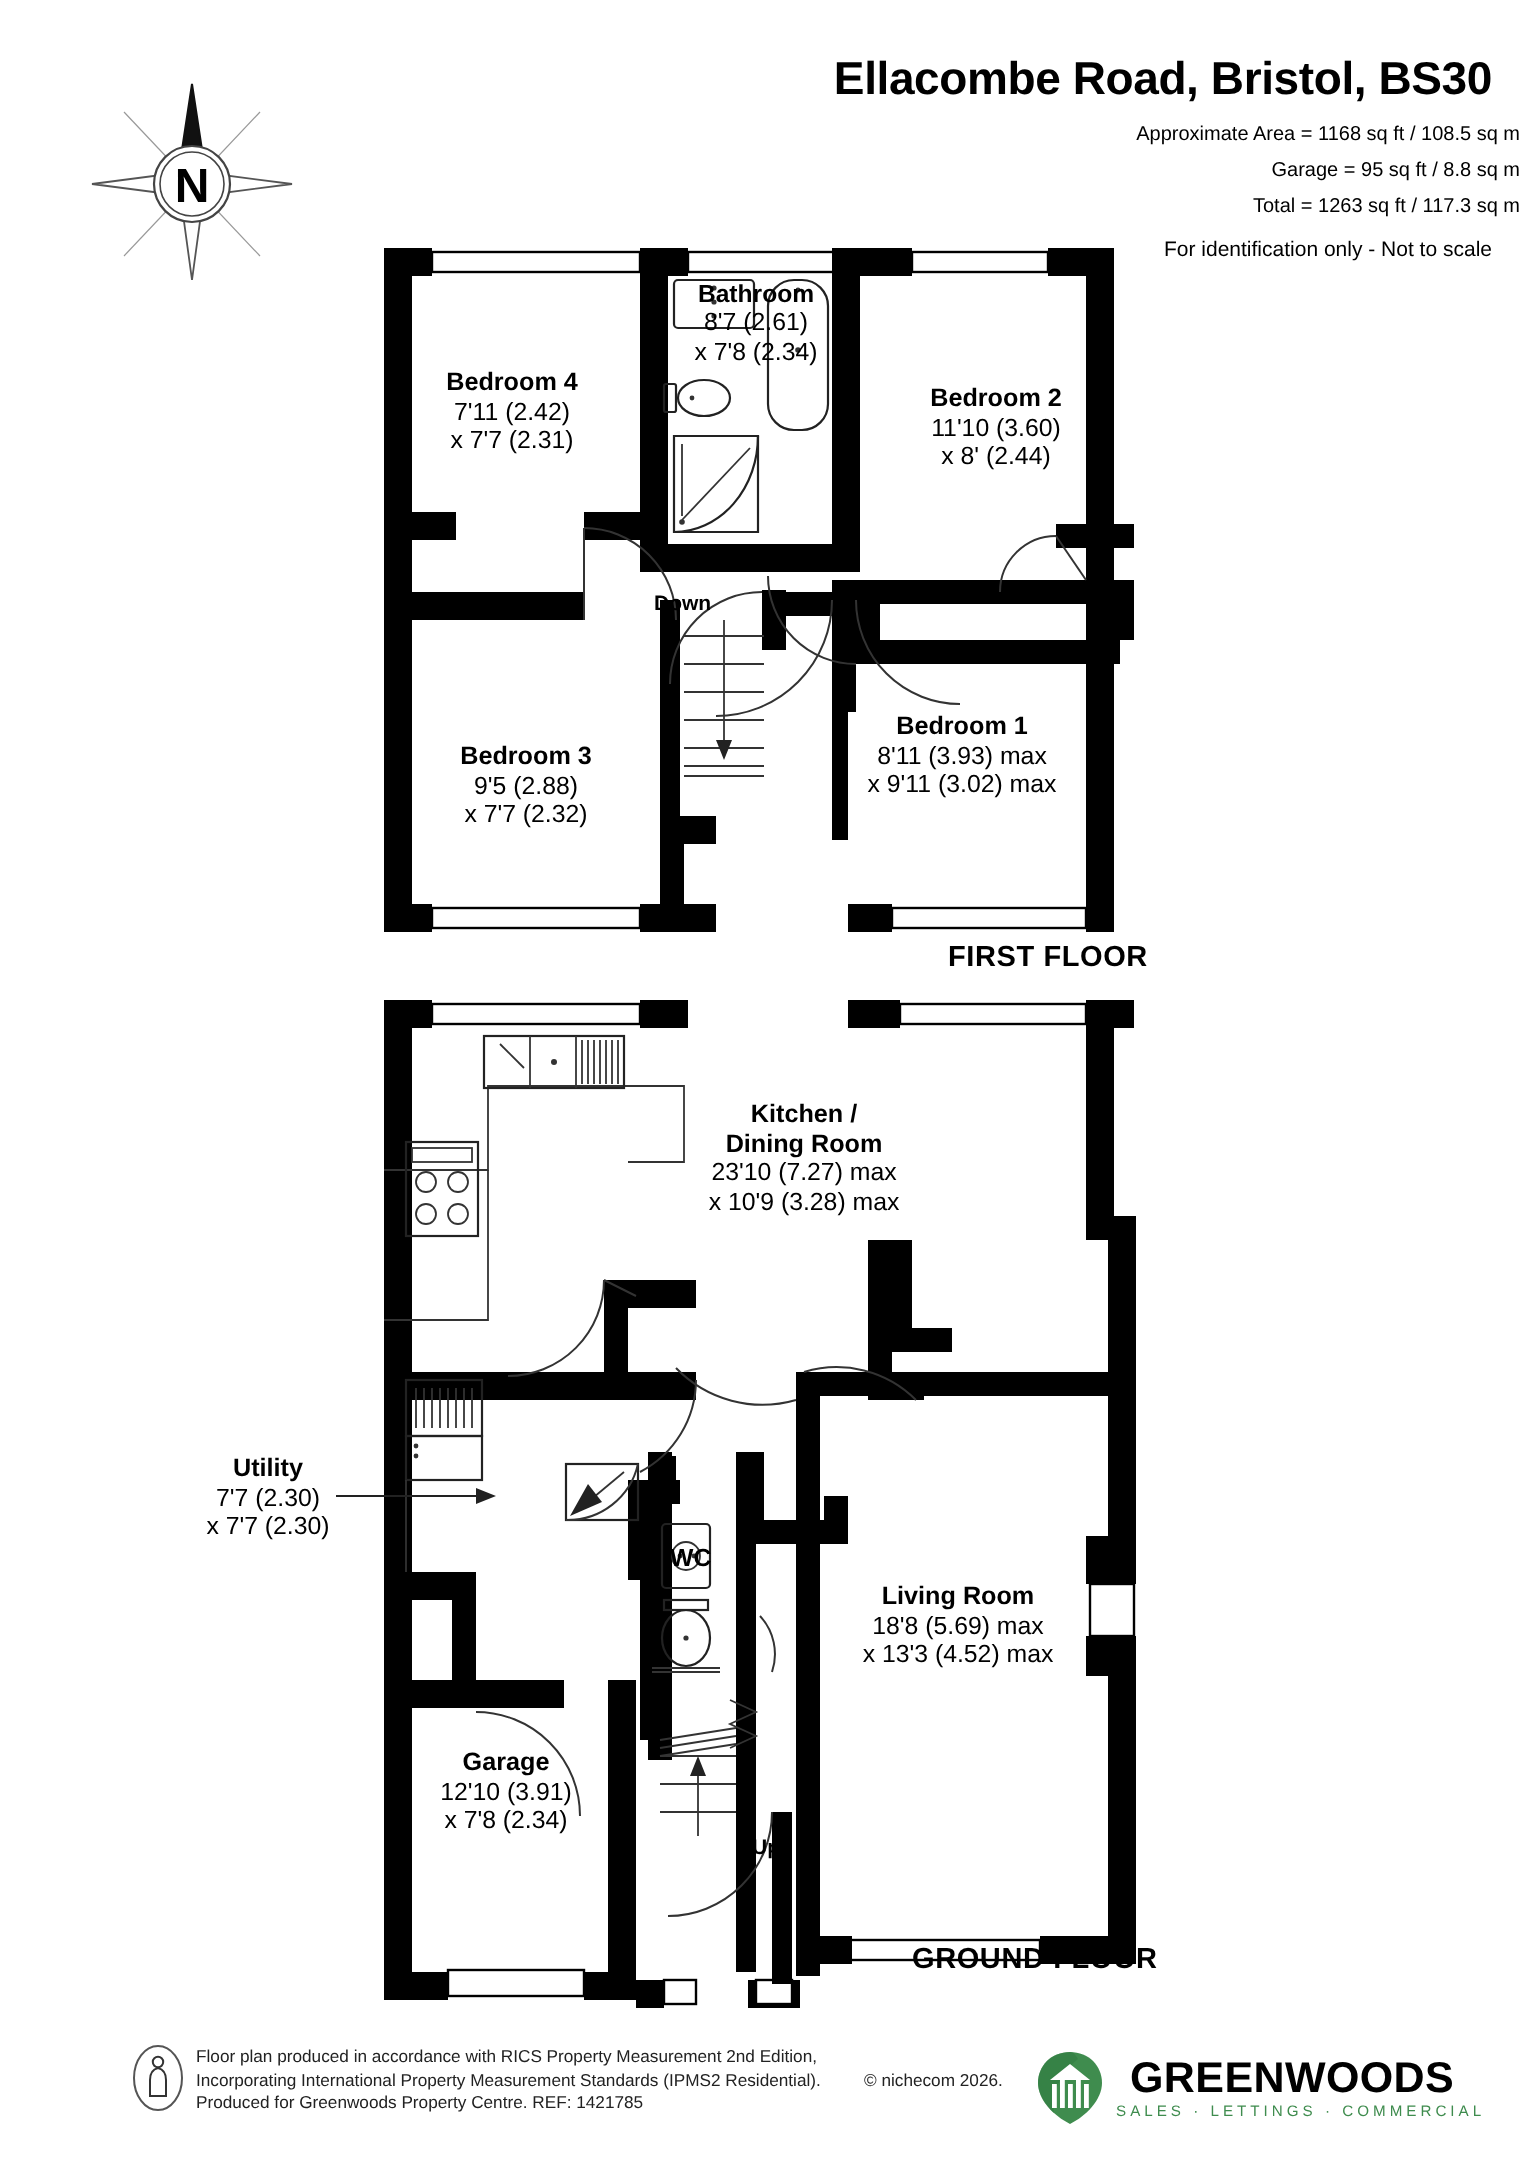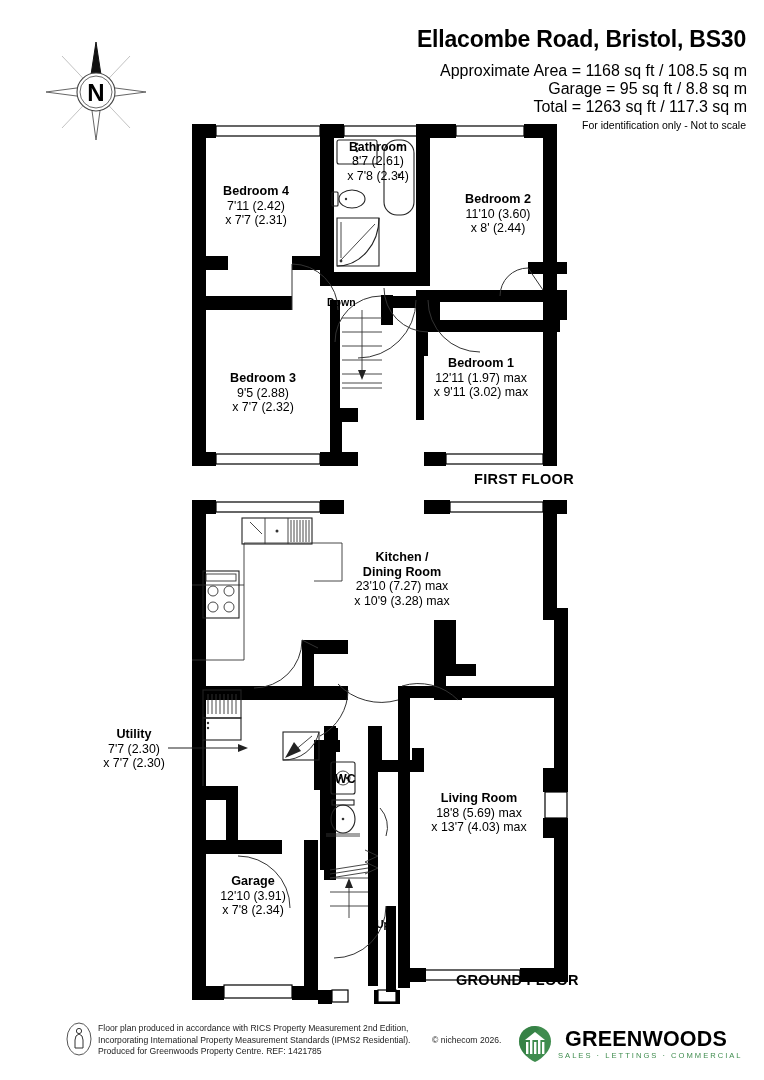--- a/index.html
+++ b/index.html
@@ -24,22 +24,22 @@
   #title {
     position: absolute;
     right: 18px; top: 26px;
     font-size: 23px;
     font-weight: bold;
     letter-spacing: -0.2px;
     white-space: nowrap;
   }
   .area-line {
     position: absolute;
-    right: 17px;
-    font-size: 16px;
+    right: 4px;
+    font-size: 10px;
     white-space: nowrap;
     margin-left: 18px;
   }
   #area1 { top: 62px; }
   #area2 { top: 80px; }
   #area3 { top: 98px; }
   #disclaimer {
     position: absolute;
     right: 18px; top: 119px;
     font-size: 10.5px;
@@ -493,21 +493,21 @@
 </div>
 
 <div class="room" style="left:206px; top:356px; width:114px;margin-top:15px;">
   <span class="rname">Bedroom 3</span>
   <span class="rdim">9'5 (2.88)</span>
   <span class="rdim">x 7'7 (2.32)</span>
 </div>
 
 <div class="room" style="left:406px; top:356px; width:150px;">
   <span class="rname">Bedroom 1</span>
-  <span class="rdim">12'11 (1.97) max</span>
+  <span class="rdim">8'11 (3.93) max</span>
   <span class="rdim">x 9'11 (3.02) max</span>
 </div>
 
 <div class="stair-label" style="left:327px; top:296px;">Down</div>
 <div class="floor-label" style="left:474px; top:471px;">FIRST FLOOR</div>
 
 <div class="room" style="left:320px; top:550px; width:164px;">
   <span class="rname">Kitchen /</span>
   <span class="rname">Dining Room</span>
   <span class="rdim">23'10 (7.27) max</span>
@@ -516,21 +516,21 @@
 
 <div class="room" style="left:96px; top:727px; width:76px;">
   <span class="rname">Utility</span>
   <span class="rdim">7'7 (2.30)</span>
   <span class="rdim">x 7'7 (2.30)</span>
 </div>
 
 <div class="room" style="left:404px; top:791px; width:150px;">
   <span class="rname">Living Room</span>
   <span class="rdim">18'8 (5.69) max</span>
-  <span class="rdim">x 13'7 (4.03) max</span>
+  <span class="rdim">x 13'3 (4.52) max</span>
 </div>
 
 <div class="room" style="left:199px; top:874px; width:108px;">
   <span class="rname">Garage</span>
   <span class="rdim">12'10 (3.91)</span>
   <span class="rdim">x 7'8 (2.34)</span>
 </div>
 
 <div class="wc-label" style="left:335px; top:772px;">WC</div>
 <div class="stair-label" style="left:336px; top:918px;padding-left:40px;">Up</div>

